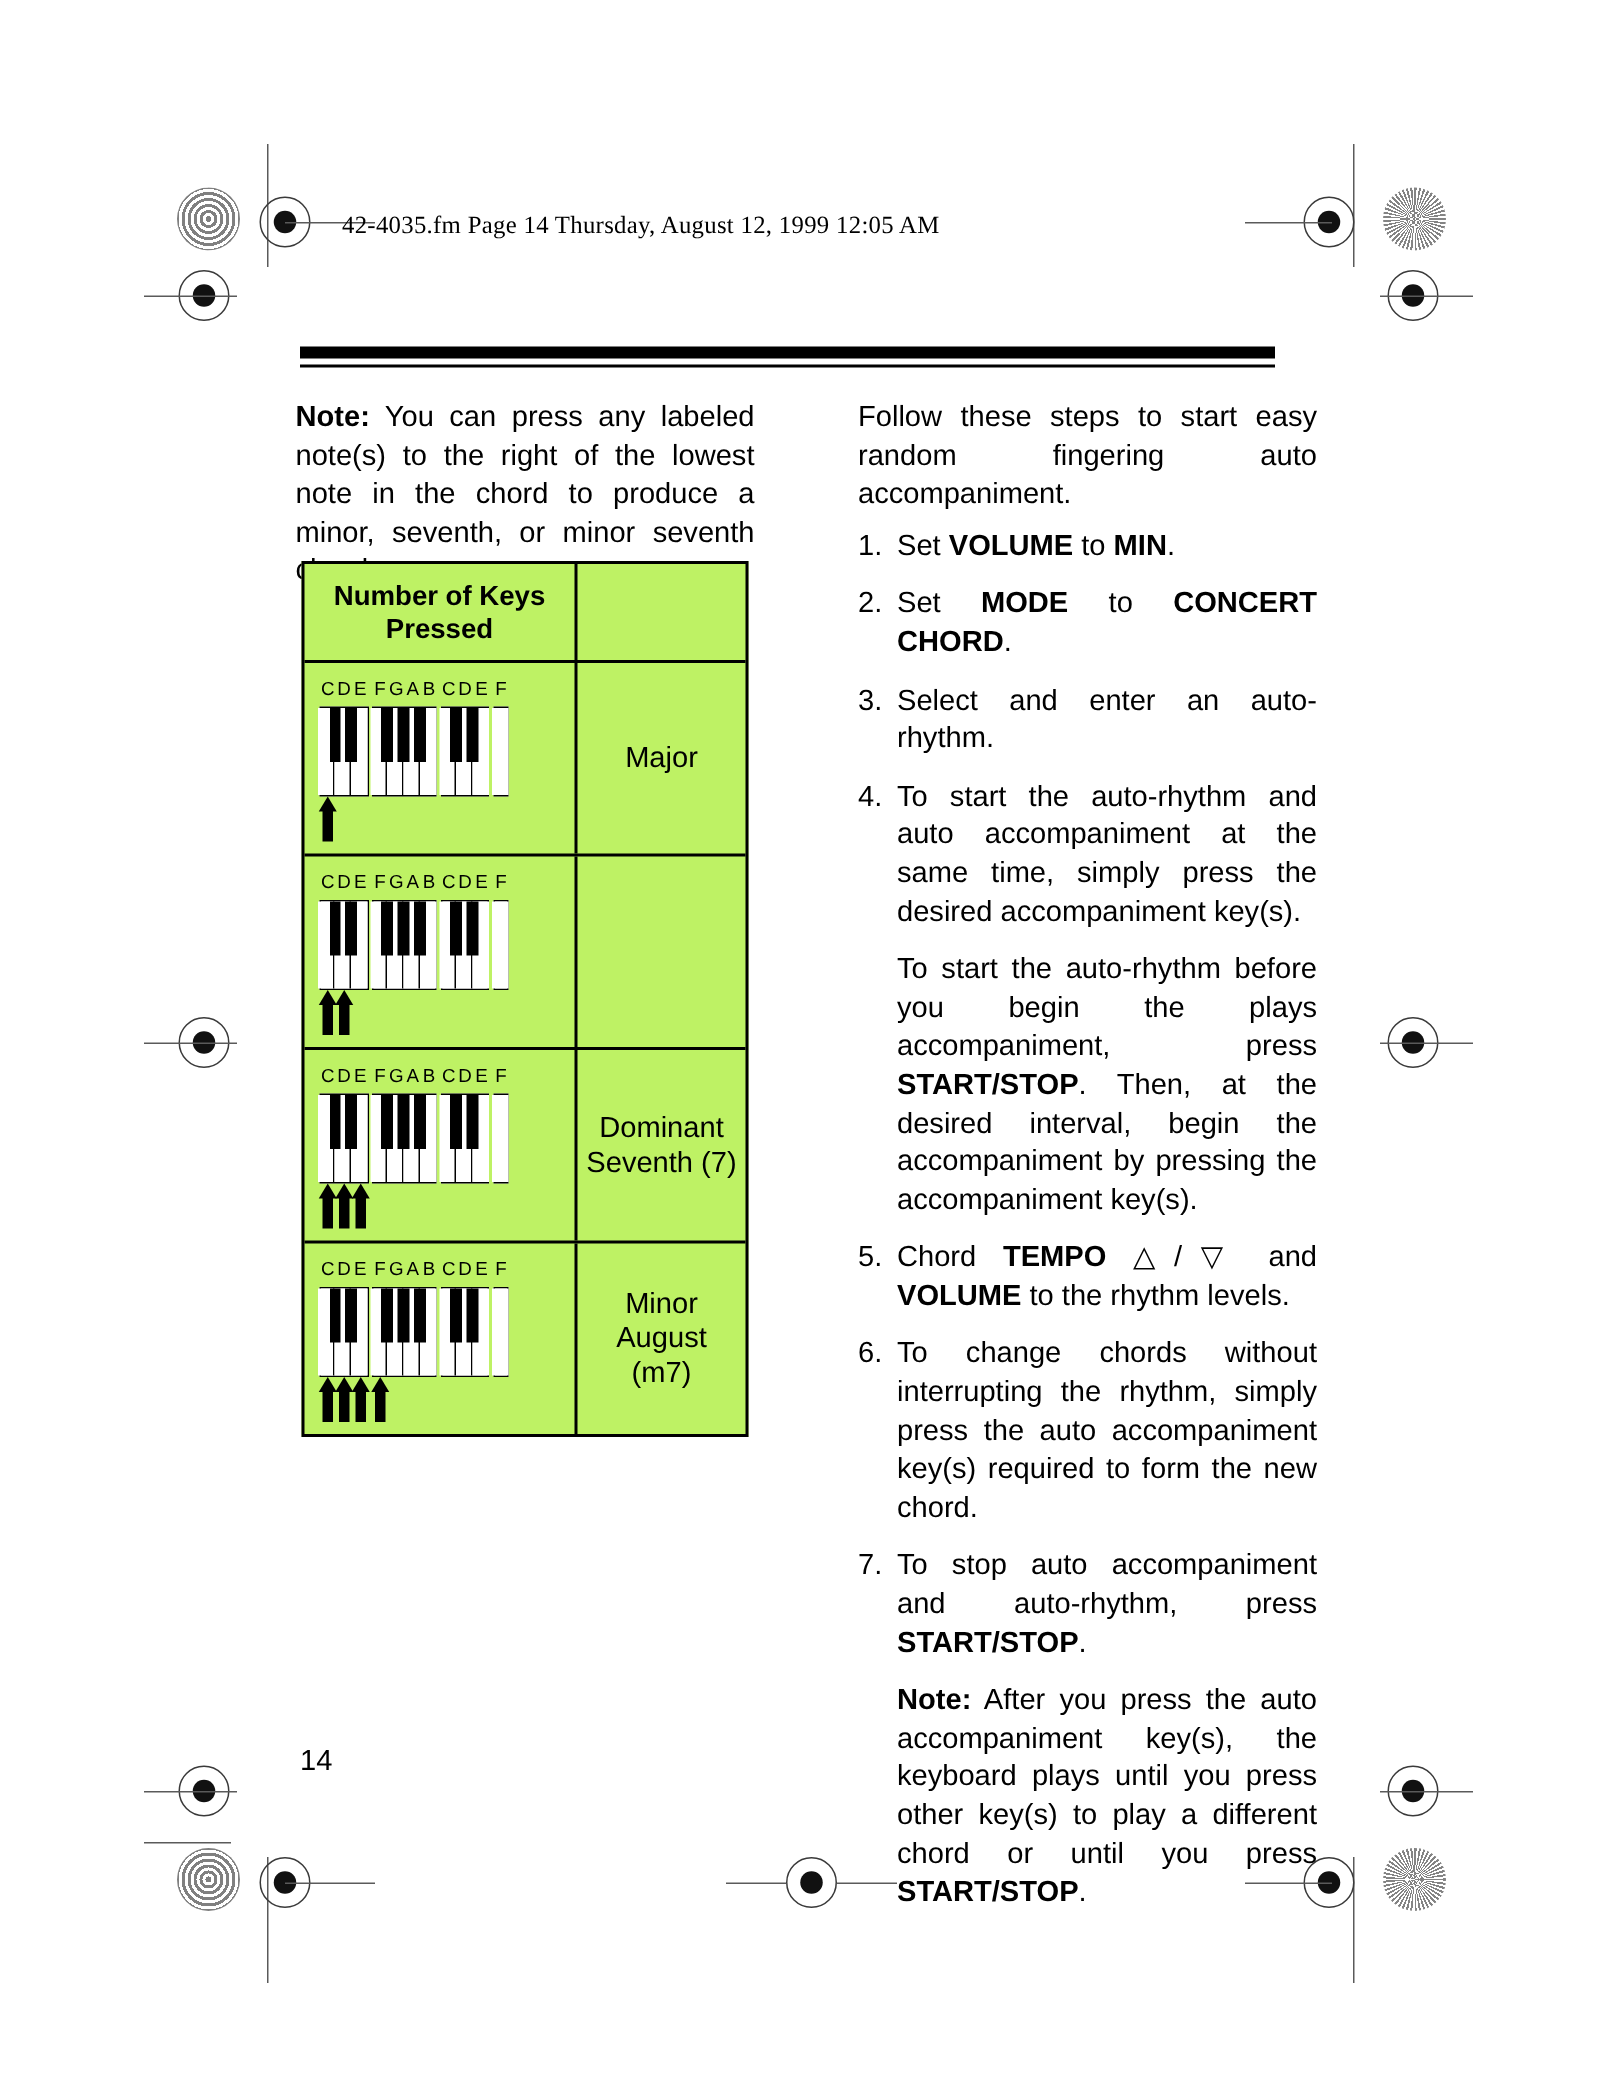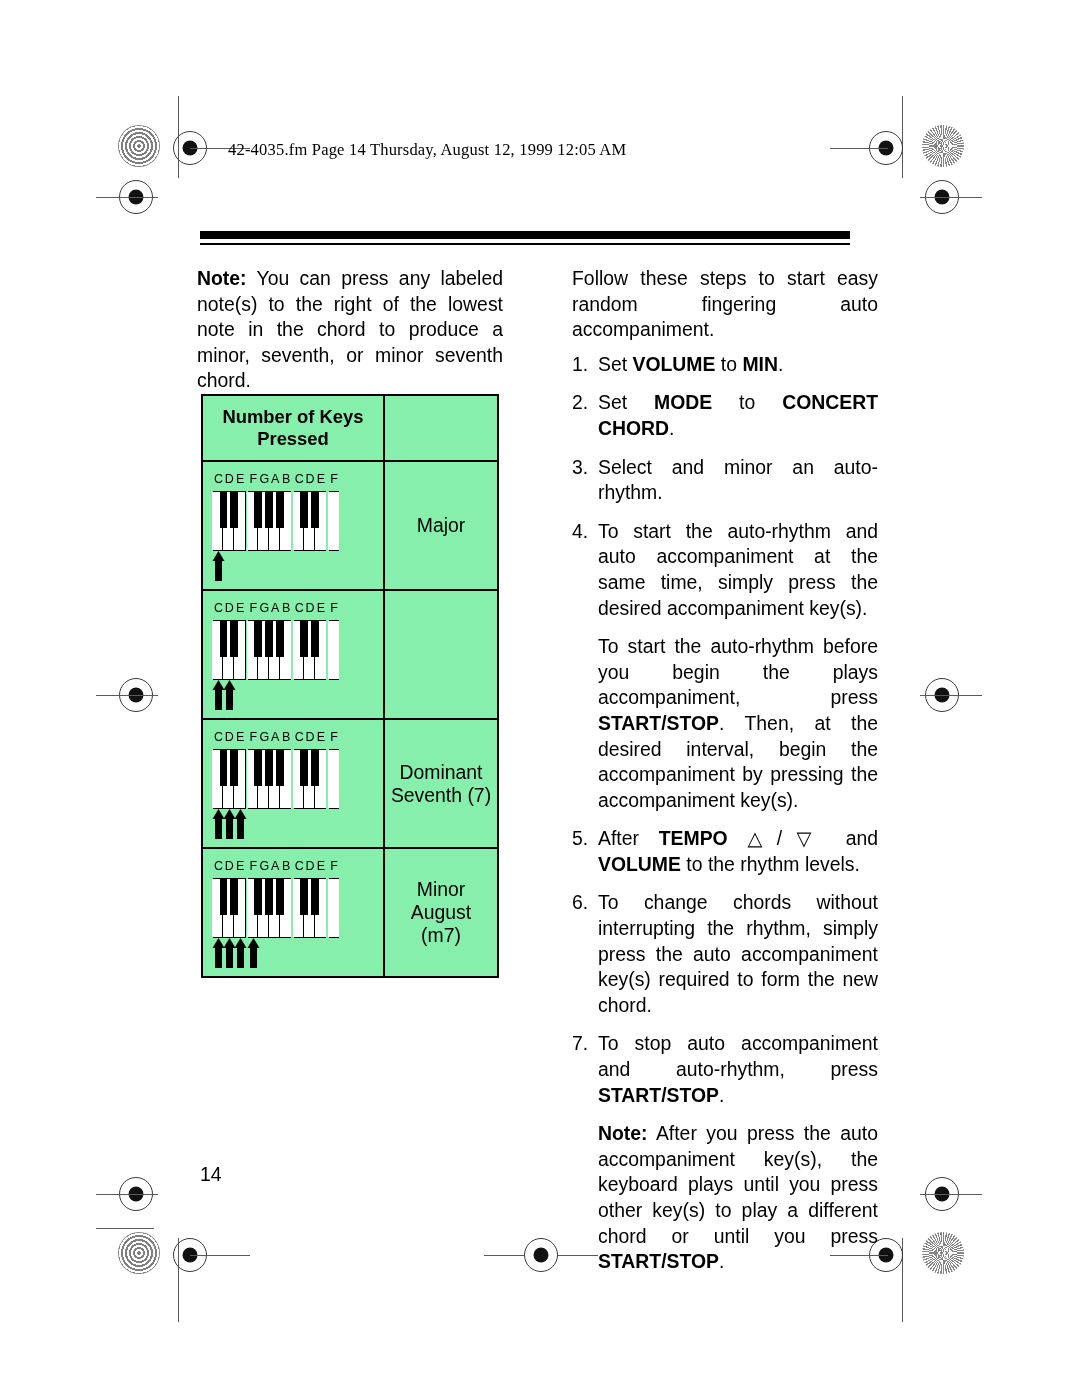--- a/index.html
+++ b/index.html
@@ -117,22 +117,21 @@
   }
 
   
   .chord-table {
     position: absolute;
     left: 201px;
     top: 374px;
     width: 298px;
     border: 2.5px solid #000;
     box-sizing: border-box;
-    background: #86efac;
-    margin-top: 20px;
+    background: #bef264;
   }
   .ct-row {
     display: flex;
     border-bottom: 2.5px solid #000;
   }
   .ct-row:last-child { border-bottom: none; }
 
   .ct-cell-left {
     width: 182px;
     flex: 0 0 182px;
@@ -565,30 +564,30 @@
       <div class="li">
         <div class="num">1.</div>
         <div class="body"><span>Set </span><b>VOLUME</b><span> to </span><b>MIN</b><span>.</span></div>
       </div>
       <div class="li">
         <div class="num">2.</div>
         <div class="body"><span>Set </span><b>MODE</b><span> to </span><b>CONCERT CHORD</b><span>.</span></div>
       </div>
       <div class="li">
         <div class="num">3.</div>
-        <div class="body"><span>Select and minor an auto-rhythm.</span></div>
+        <div class="body"><span>Select and enter an auto-rhythm.</span></div>
       </div>
       <div class="li">
         <div class="num">4.</div>
         <div class="body"><span>To start the auto-rhythm and auto accompaniment at the same time, simply press the desired accompaniment key(s).</span></div>
       </div>
       <div class="sub-para"><span>To start the auto-rhythm before you begin the plays accompaniment, press </span><b>START/STOP</b><span>. Then, at the desired interval, begin the accompaniment by pressing the accompaniment key(s).</span></div>
       <div class="li">
         <div class="num">5.</div>
-        <div class="body"><span>After </span><b>TEMPO</b><span> △/▽ and </span><b>VOLUME</b><span> to the rhythm levels.</span></div>
+        <div class="body"><span>Chord </span><b>TEMPO</b><span> △/▽ and </span><b>VOLUME</b><span> to the rhythm levels.</span></div>
       </div>
       <div class="li">
         <div class="num">6.</div>
         <div class="body"><span>To change chords without interrupting the rhythm, simply press the auto accompaniment key(s) required to form the new chord.</span></div>
       </div>
       <div class="li">
         <div class="num">7.</div>
         <div class="body"><span>To stop auto accompaniment and auto-rhythm, press </span><b>START/STOP</b><span>.</span></div>
       </div>
       <div class="sub-para"><b>Note:</b><span> After you press the auto accompaniment key(s), the keyboard plays until you press other key(s) to play a different chord or until you press </span><b>START/STOP</b><span>.</span></div>

